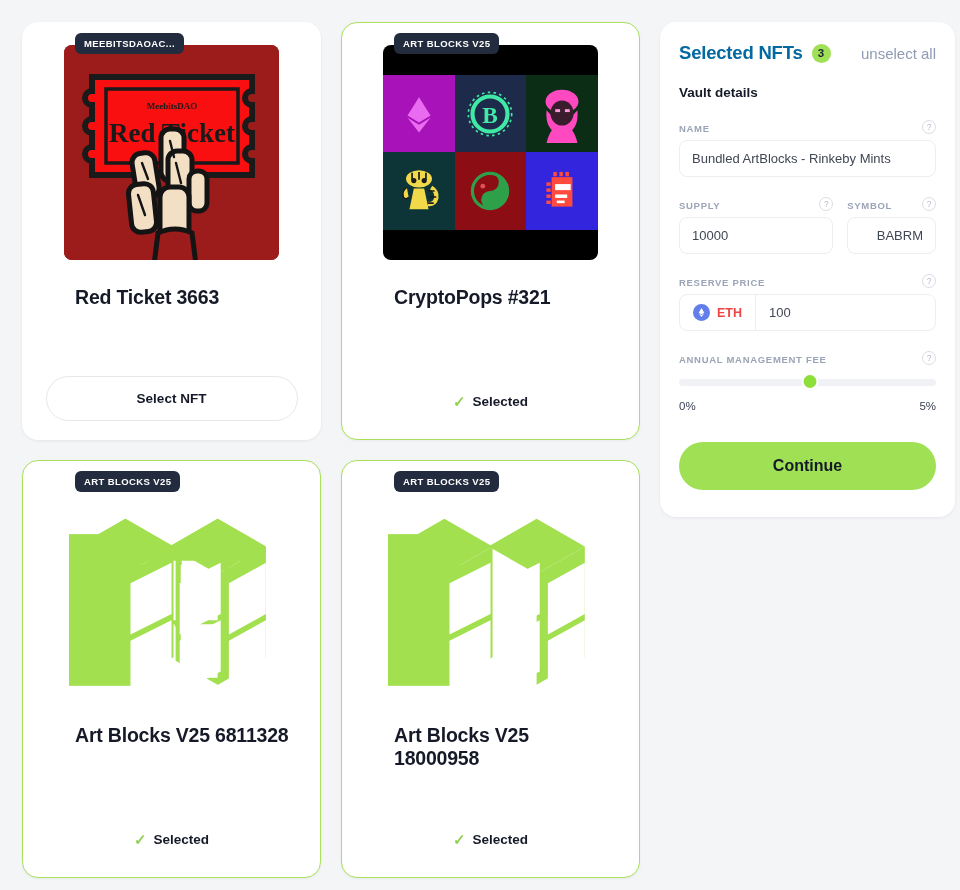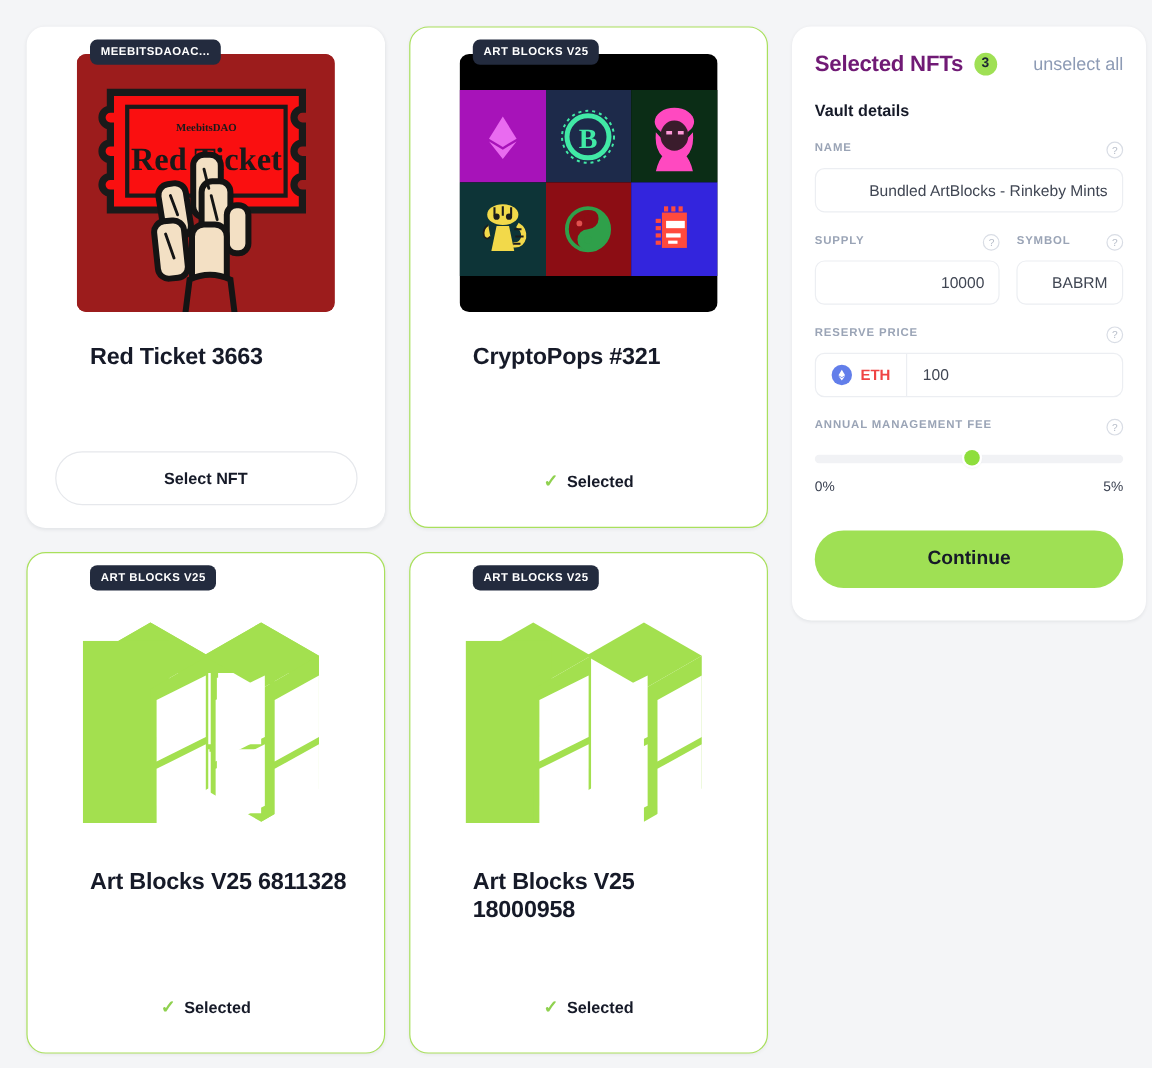--- a/index.html
+++ b/index.html
@@ -80,49 +80,48 @@
   
   .panel {
     position:absolute; left:660px; top:22px;
     width: 295px; height: 495px;
     background:#fff; border-radius: 16px;
     box-shadow: 0 1px 3px rgba(16,24,40,.07);
     padding: 20px 19px 0 19px;
   }
   .panel-head { display:flex; align-items:center; justify-content:space-between; }
   .panel-title-row { display:flex; align-items:center; gap:9px; }
-  .panel-title { font-size:18.5px; font-weight:bold; color:#701a75; letter-spacing:-.2px; }
+  .panel-title { font-size:18.5px; font-weight:bold; color:#0369a1; letter-spacing:-.2px; }
   .count-badge {
     width:19px; height:19px; border-radius:50%;
     background:#9fe054; color:#1c2433;
     font-size:11.5px; font-weight:bold;
     display:flex; align-items:center; justify-content:center;
   }
   .unselect { font-size:15px; color:#8d9bb5; cursor:pointer; }
 
   .vault-title { margin-top:21px; font-size:13.5px; font-weight:bold; color:#161a28; }
 
   .field-label-row {
-    display:flex; align-items:flex-start; justify-content:space-between;
+    display:flex; align-items:flex-end; justify-content:space-between;
     margin-top:18px; height:16px;
   }
   .field-label { font-size:9.5px; font-weight:bold; color:#9aa4b6; letter-spacing:.7px; }
   .q-mark {
     width:14px; height:14px; border-radius:50%;
     border:1px solid #d9dde5; color:#b4bbc7;
     font-size:8.5px; display:flex; align-items:center; justify-content:center;
     cursor:pointer; flex:none;
   }
   .text-input {
     margin-top:6px; width:100%; height:37px;
     border:1.2px solid #eceef2; border-radius:8px;
     background:#fff; padding:0 12px;
     font-size:13px; color:#404653;
     font-family:"Liberation Sans", sans-serif;
-    text-align:right;
   }
   .two-col { display:flex; gap:14px; }
   .col-supply { width:160px; }
   .col-symbol { width:92px; }
   .col-symbol .text-input { text-align:right; }
 
   .reserve-row {
     margin-top:6px; display:flex; width:100%; height:37px;
     border:1.2px solid #eceef2; border-radius:8px; overflow:hidden; background:#fff;
   }

